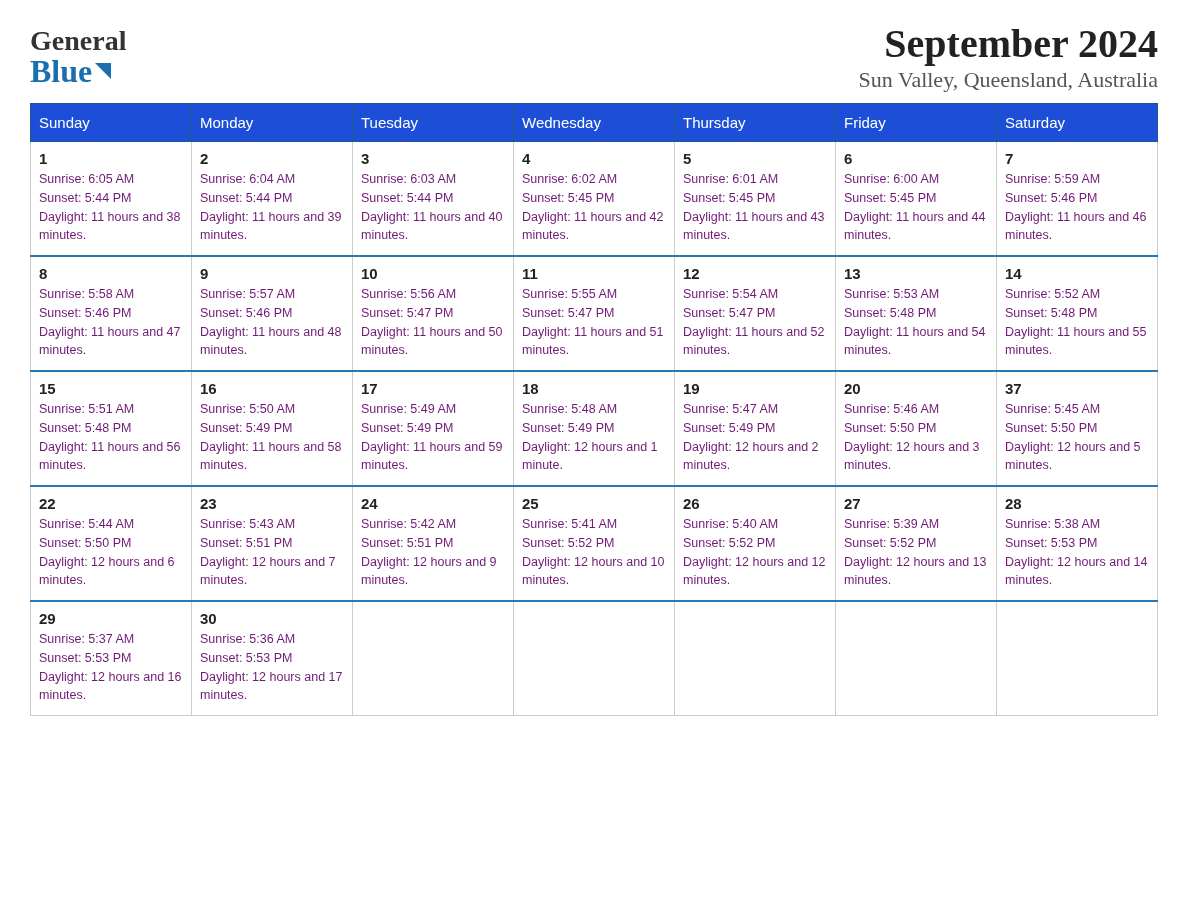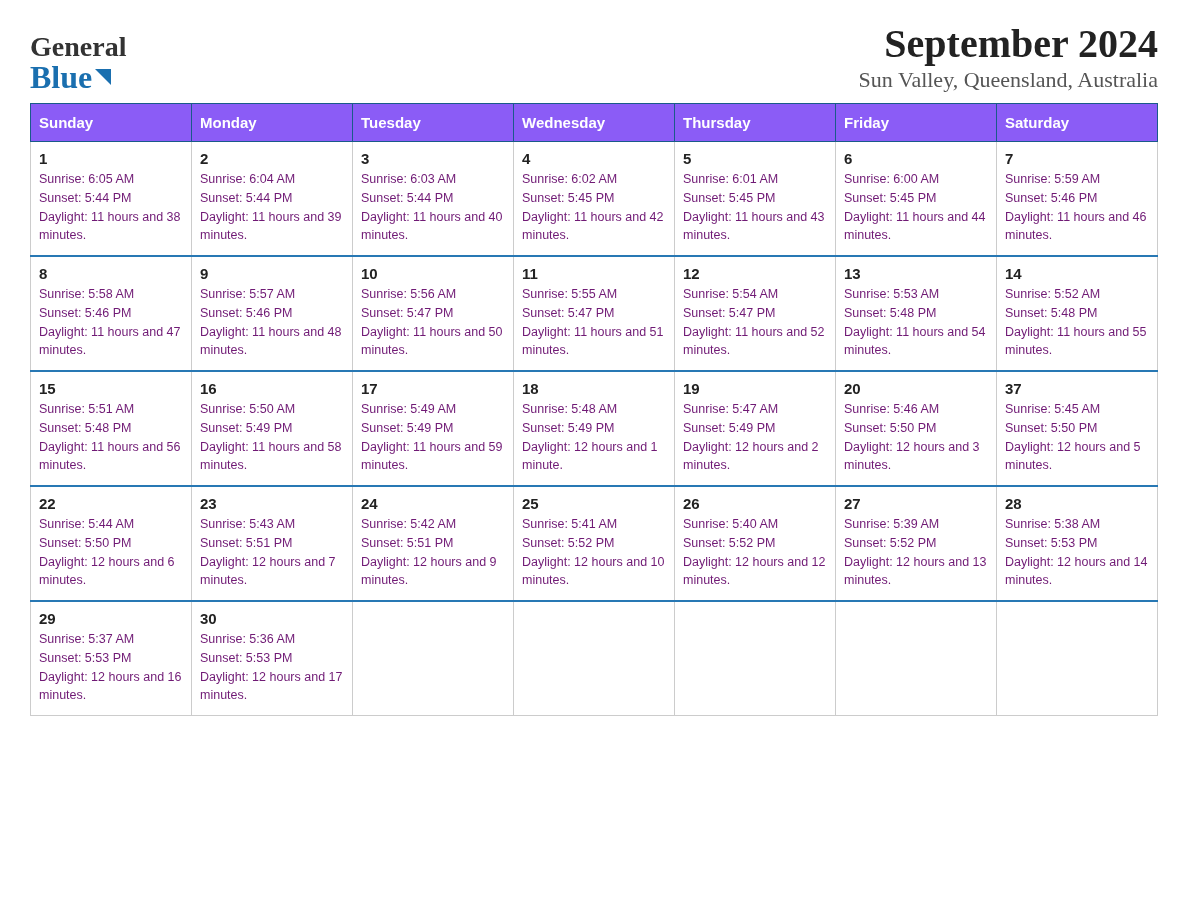--- a/index.html
+++ b/index.html
@@ -6,21 +6,21 @@
     body {
       font-family: Arial, sans-serif;
       background: #fff;
       width: 1188px;
       min-height: 918px;
       padding: 20px 30px;
     }
     .header {
       display: flex;
       justify-content: space-between;
-      align-items: flex-end;
+      align-items: center;
       margin-bottom: 10px;
     }
     .logo {
       display: flex;
       flex-direction: column;
       line-height: 1;
     }
     .logo-general {
       font-size: 28px;
       font-weight: bold;
@@ -57,27 +57,27 @@
       font-size: 22px;
       color: #555;
       font-family: Georgia, serif;
     }
     .calendar {
       width: 100%;
       border-collapse: collapse;
       margin-top: 5px;
     }
     .calendar thead tr th {
-      background-color: #8b5cf6;
+      background-color: #1d4ed8;
       color: #fff;
       padding: 10px 8px;
       font-size: 15px;
       text-align: left;
       border: 1px solid #1a5a8a;
-      font-weight: bold;
+      font-weight: normal;
     }
     .calendar tbody tr td {
       vertical-align: top;
       padding: 8px 8px 10px 8px;
       border: 1px solid #ccc;
       font-size: 13px;
       color: #333;
       width: 14.28%;
       min-height: 110px;
     }

